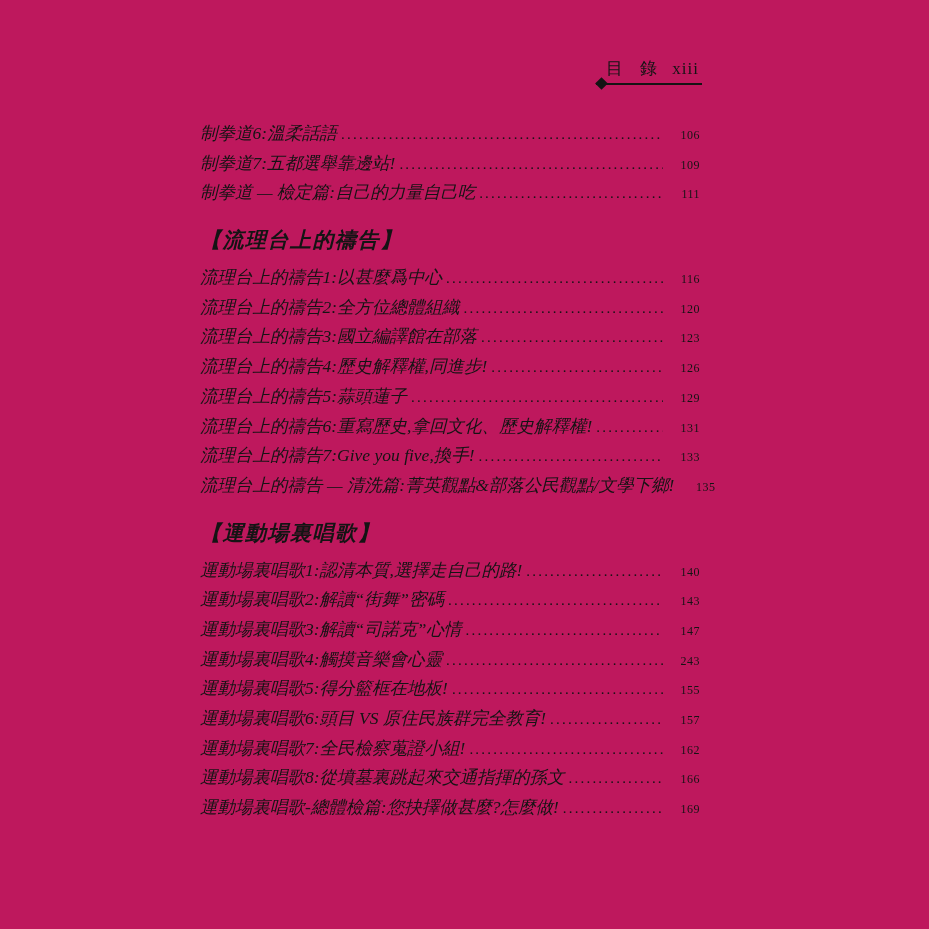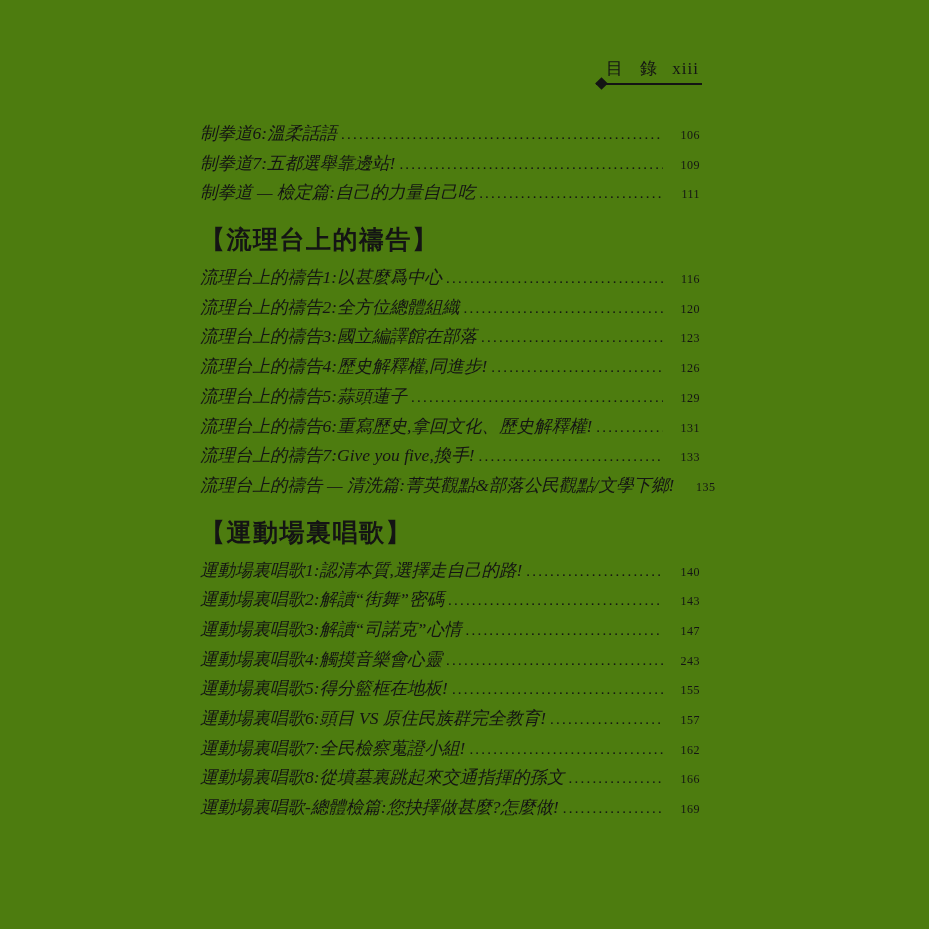--- a/index.html
+++ b/index.html
@@ -1,21 +1,21 @@
 <!DOCTYPE html>
 <html><head>
 <meta charset="utf-8">
 <style>
   html,body{margin:0;padding:0;}
   body{
     width:929px;height:929px;background:#ffffff;
     font-family:"Liberation Serif","DejaVu Serif",serif;
     color:#141414;position:relative;overflow:hidden;
   }
-  .page{position:absolute;inset:0;background:#4d7c0f;}
+  .page{position:absolute;inset:0;background:#be185d;}
 
   
   .header{position:absolute;top:58px;left:596px;width:106px;}
   .header-text{
     display:flex;justify-content:space-between;align-items:baseline;
     padding:0 3px 0 10px;font-size:17px;line-height:22px;
   }
   .header-title{white-space:pre;}
   .header-page{font-style:normal;letter-spacing:1px;}
   .header-rule{margin-top:3px;height:2px;background:#141414;position:relative;}
@@ -34,22 +34,22 @@
   .entry .leader{
     flex:1 1 auto;overflow:hidden;white-space:nowrap;
     margin:0 7px 0 4px;letter-spacing:2.2px;font-size:15px;
   }
   .entry .leader::after{
     content:"....................................................................................................................";
   }
   .entry.no-dots .leader::after{content:"";}
   .entry .pg{flex:0 0 auto;min-width:30px;text-align:right;font-size:12px;letter-spacing:0.5px;}
   .section-heading{
-    font-size:25px;font-weight:bold;line-height:30px;
-    margin:17px 0 8px 0;letter-spacing:1.5px;
+    font-size:21px;font-weight:bold;line-height:30px;
+    margin:17px 0 8px 0;letter-spacing:1.5px;font-style:italic;
   }
 </style>
 </head>
 <body>
 
 <div class="page">
 
   <header class="header">
     <div class="header-text">
       <span class="header-title">目　錄</span>

